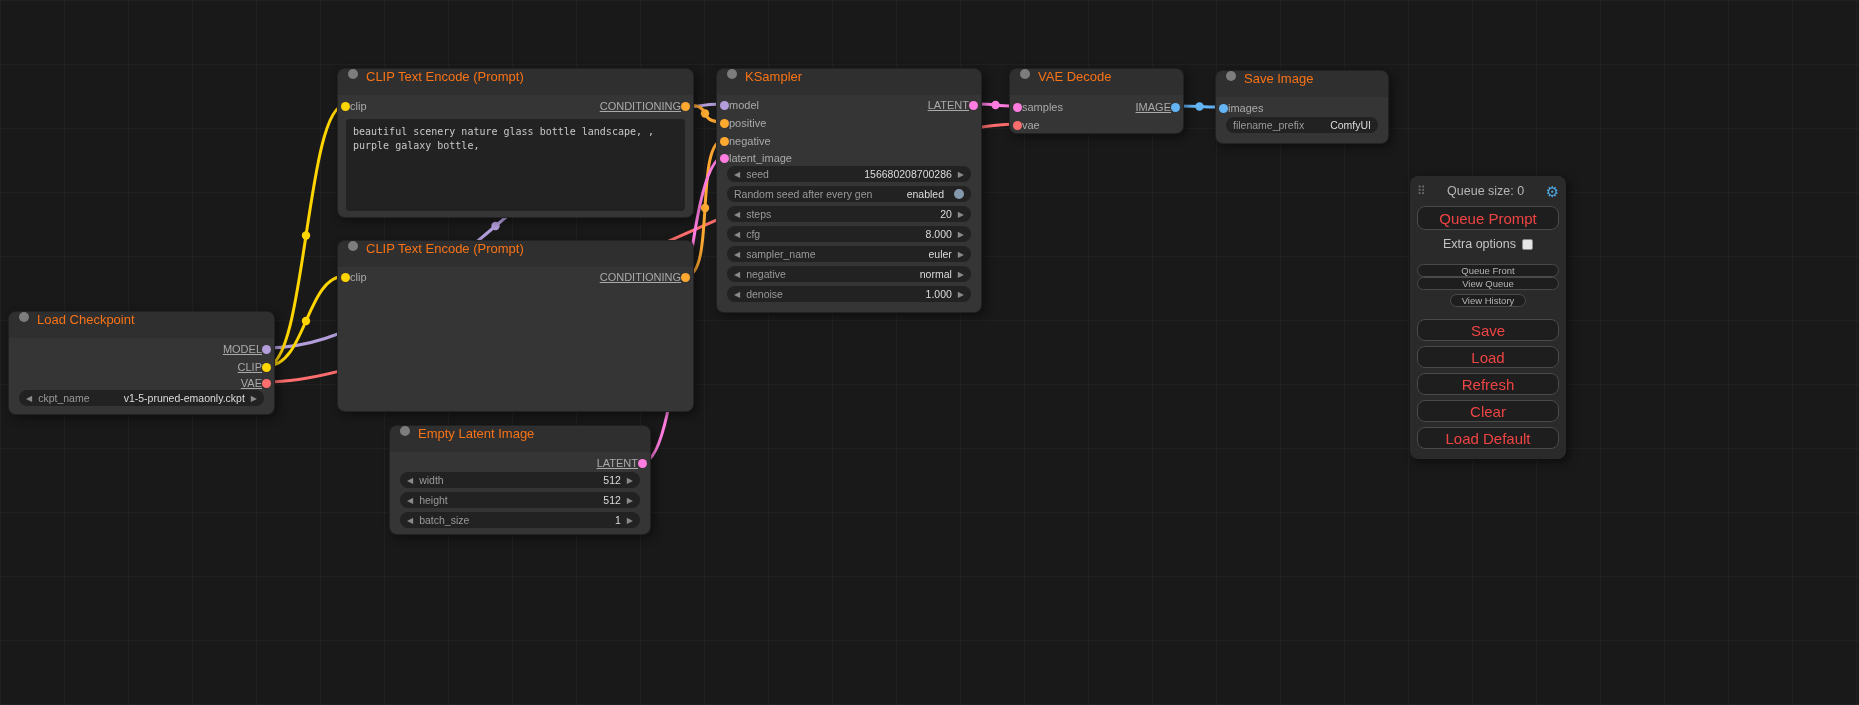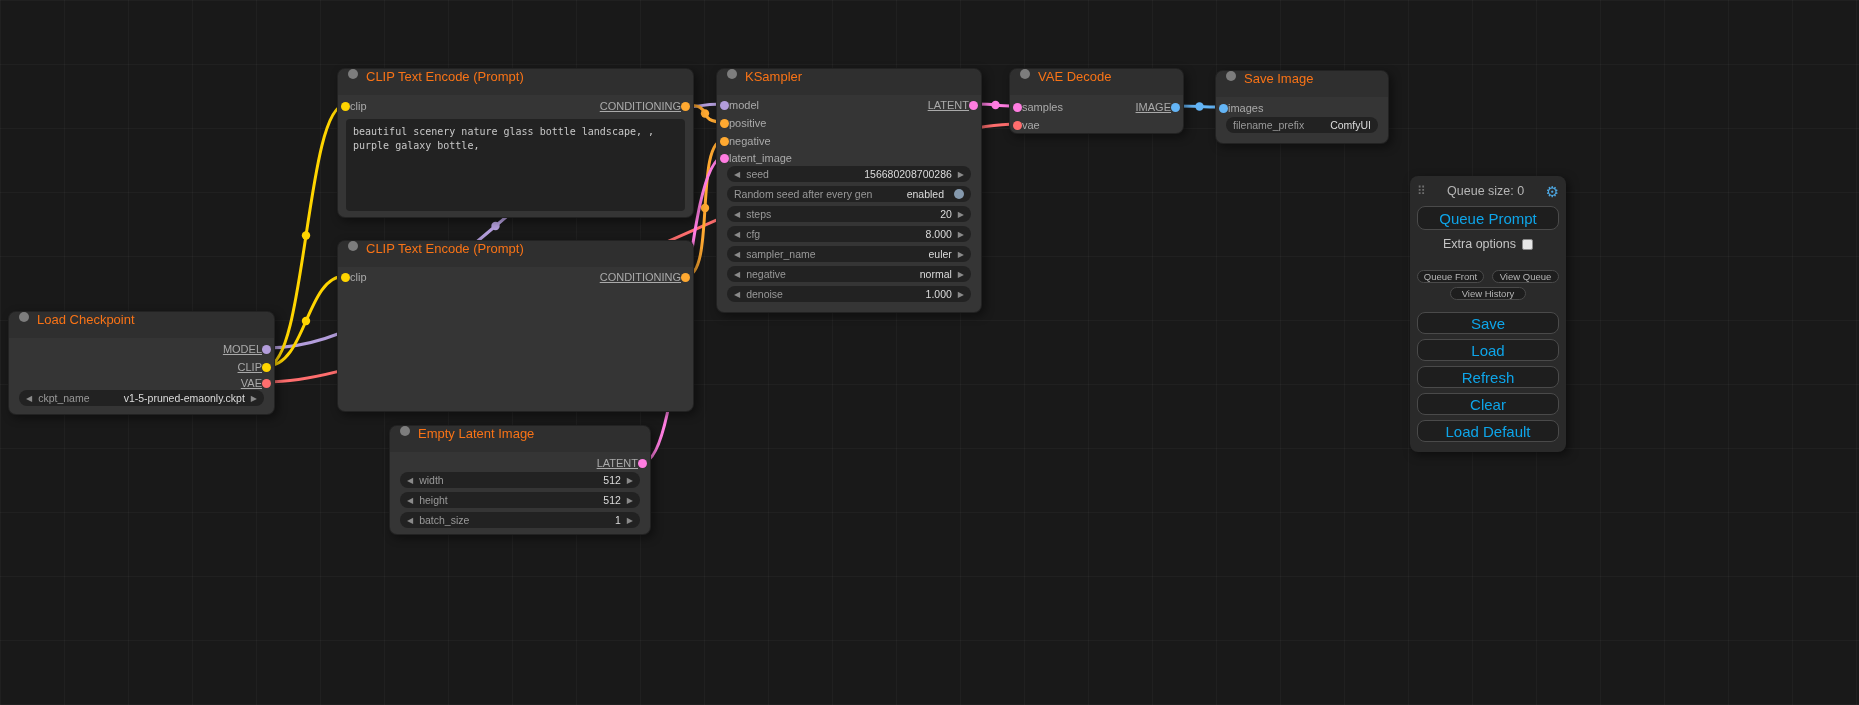--- a/index.html
+++ b/index.html
@@ -68,31 +68,31 @@
     box-shadow:3px 3px 10px rgba(0,0,0,0.5);
     padding:6px 7px 10px;
     display:flex; flex-direction:column;
     color:#bbb;
   }
   .menu-header { display:flex; align-items:center; height:18px; }
   .drag-handle { color:#6e6e6e; font-size:12px; cursor:move; }
   .queue-size  { flex:1; text-align:center; font-size:12.5px; color:#b5b5b5; }
   .gear        { font-size:15px; line-height:1; cursor:pointer; }
   .btn {
-    background:#1e1e1e; border:1px solid #4a4a4a; color:#0ea5e9;
+    background:#1e1e1e; border:1px solid #4a4a4a; color:#ef4444;
     border-radius:8px; font-family:inherit; cursor:pointer;
     display:flex; align-items:center; justify-content:center;
   }
   #queue-prompt { height:24px; font-size:15px; margin-top:6px; width:100%; }
   .extra-row {
     display:flex; justify-content:center; align-items:center; gap:6px;
     margin:7px 0 2px; font-size:12.5px; color:#c5c5c5;
   }
   .checkbox { width:11px; height:11px; background:#e6e6e6; border:1px solid #8a8a8a; border-radius:2px; }
-  .small-row { display:flex; gap:8px; margin-top:17px; }
+  .small-row { display:flex; gap:0; margin-top:11px;flex-direction:column; }
   .btn-small { flex:1; height:13px; font-size:9.5px; border-radius:7px; color:#b5b5b5; padding:0 4px; }
   .view-history { margin:4px auto 0; width:76px; flex:none; }
   .btn-large { height:22px; font-size:15px; margin-top:5px; width:100%; }
   .btn-large.first { margin-top:12px; }
 </style>
 </head>
 <body>
 
 <div class="canvas">
 

